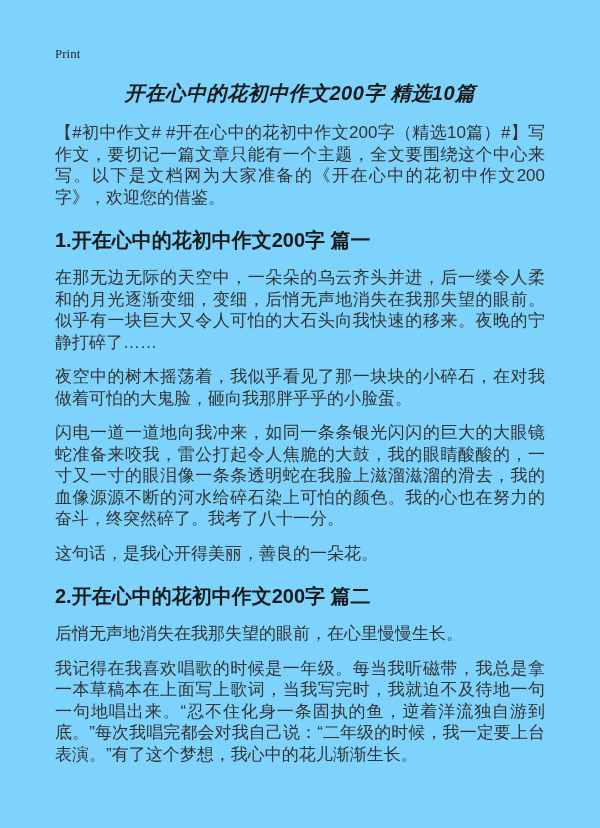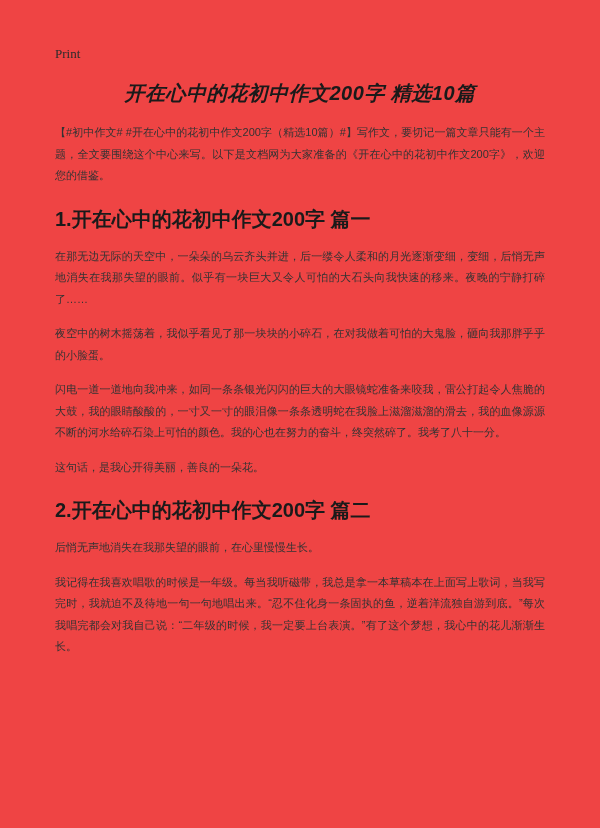--- a/index.html
+++ b/index.html
@@ -2,21 +2,21 @@
 <html><head>
 <meta charset="utf-8">
 <style>
   html, body { margin: 0; padding: 0; }
   body { background: #ffffff; }
   .page {
     position: relative;
     width: 600px;
     height: 828px;
     margin: 0 auto;
-    background: #ef4444;
+    background: #7dd3fc;
     overflow: hidden;
     font-family: "Liberation Sans", sans-serif;
     color: #333333;
     box-sizing: border-box;
   }
   .content {
     padding: 44px 55px 0 55px;
   }
   .print-label {
     font-family: "Liberation Serif", serif;
@@ -31,21 +31,21 @@
     font-size: 20px;
     font-weight: bold;
     color: #1a1a1a;
     letter-spacing: 0.5px;
     font-style: italic;
   }
   .body-text, .section-heading {
     text-align: justify;
   }
   .body-text {
-    font-size: 11px;
+    font-size: 17px;
     line-height: 21.5px;
     margin: 13px 0;
     word-break: break-all;
     text-justify: inter-character;
   }
   .intro { margin-top: 15px; }
   .section-heading {
     font-size: 20px;
     font-weight: bold;
     color: #1a1a1a;

